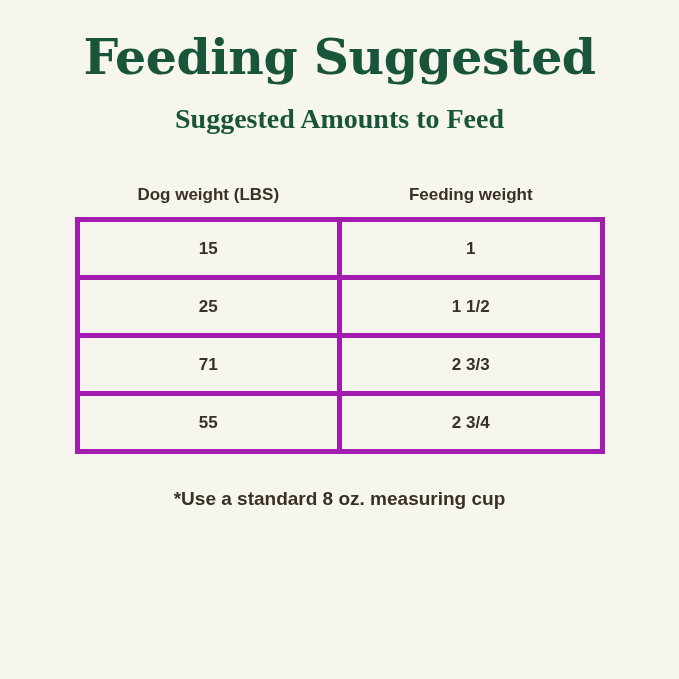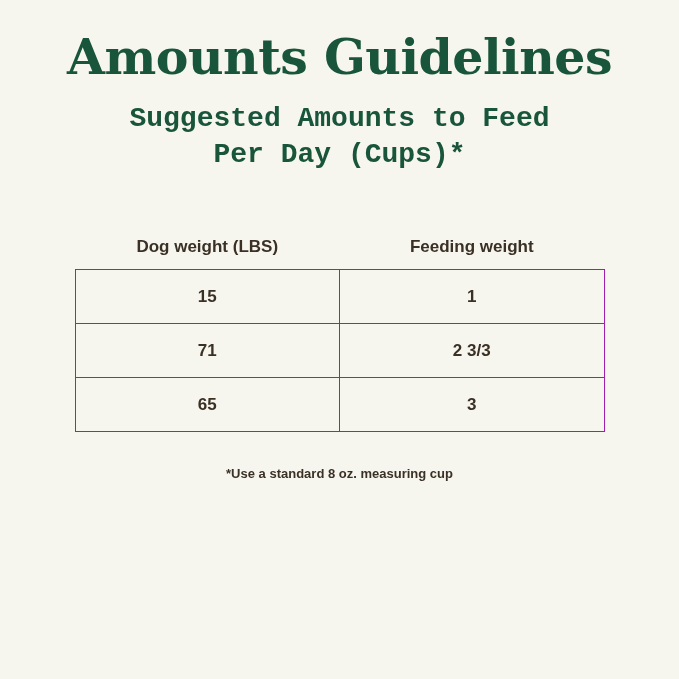--- a/index.html
+++ b/index.html
@@ -27,97 +27,100 @@
     font-family: "DejaVu Serif", serif;
     font-weight: bold;
     font-size: 49px;
     line-height: 1.05;
     color: #18553a;
     letter-spacing: -0.5px;
     text-align: center;
   }
   .subtitle {
     margin-top: 18px;
-    font-family: Liberation Mono, monospace;
+    font-family: Liberation Serif, serif;
     font-weight: bold;
     font-size: 28px;
     line-height: 1.28;
     color: #18553a;
     text-align: center;
     max-width: 560px;
   }
   .table-wrap {
-    margin-top: 64px;
+    margin-top: 48px;
     width: 530px;
   }
   table.feeding {
     border-collapse: collapse;
     width: 100%;
     table-layout: fixed;
   }
   table.feeding th {
     font-family: "Liberation Sans", sans-serif;
     font-size: 17px;
     font-weight: bold;
     color: #3a3026;
     padding: 0 0 12px 0;
     border: none;
     text-align: center;
   }
   table.feeding td {
-    border: 1px solid #a21caf;
+    border: 5px solid #a21caf;
     height: 51px;
     text-align: center;
     vertical-align: middle;
     font-family: "Liberation Sans", sans-serif;
     font-size: 17px;
     font-weight: bold;
     color: #3a3026;
   }
   .footnote {
     margin-top: 34px;
     font-family: "Liberation Sans", sans-serif;
-    font-size: 13px;
+    font-size: 19px;
     font-weight: bold;
     color: #3a3026;
     text-align: center;
   }
 </style>
 </head>
 <body>
 
 <div class="page">
 
-  <div class="title">Amounts Guidelines</div>
+  <div class="title">Feeding Suggested</div>
 
   <div class="subtitle">
     <div>Suggested Amounts to Feed</div>
-    <div>Per Day (Cups)*</div>
   </div>
 
   <div class="table-wrap">
     <table class="feeding">
       <thead>
         <tr>
           <th>Dog weight (LBS)</th>
           <th>Feeding weight</th>
         </tr>
       </thead>
       <tbody>
         <tr>
           <td>15</td>
           <td>1</td>
         </tr>
         <tr>
+          <td>25</td>
+          <td>1 1/2</td>
+        </tr>
+        <tr>
           <td>71</td>
           <td>2 3/3</td>
         </tr>
         <tr>
-          <td>65</td>
-          <td>3</td>
+          <td>55</td>
+          <td>2 3/4</td>
         </tr>
       </tbody>
     </table>
   </div>
 
   <div class="footnote">*Use a standard 8 oz. measuring cup</div>
 
 </div>
 
 </body></html>

